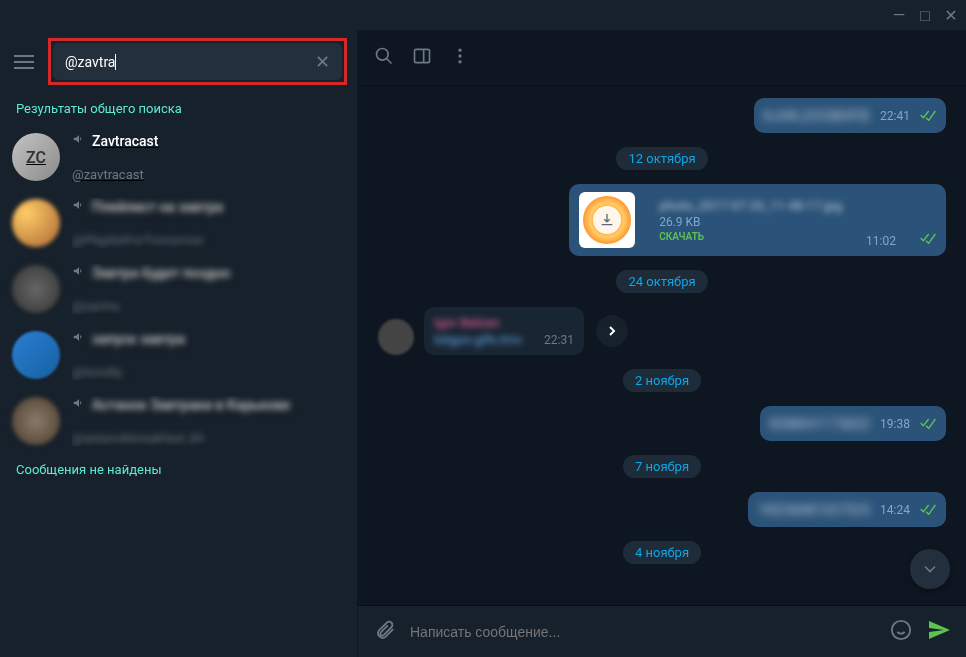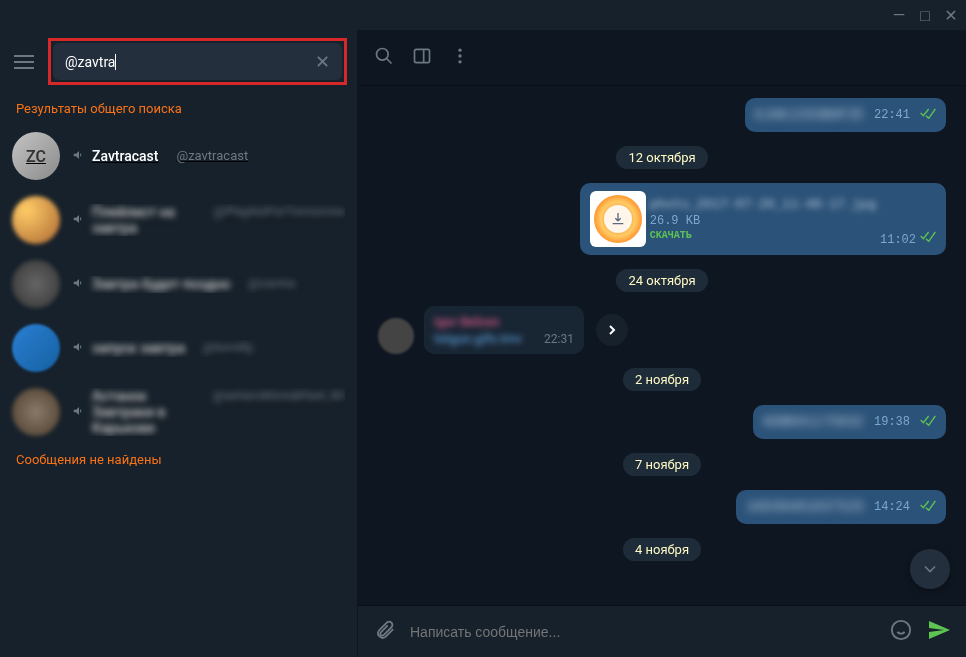--- a/index.html
+++ b/index.html
@@ -7,47 +7,47 @@
 .window { width: 966px; height: 657px; background: #17212b; display: flex; flex-direction: column; }
 .titlebar { height: 30px; background: #17212b; display: flex; justify-content: flex-end; align-items: center; padding: 0 8px; gap: 12px; }
 .titlebar-btn { width: 14px; height: 14px; display: flex; align-items: center; justify-content: center; color: #6c7883; cursor: pointer; }
 .main { display: flex; flex: 1; overflow: hidden; }
 .sidebar { width: 358px; background: #17212b; display: flex; flex-direction: column; border-right: 1px solid #0e1621; }
 .search-row { display: flex; align-items: center; padding: 8px 10px; gap: 10px; }
 .menu-btn { width: 28px; height: 28px; display: flex; align-items: center; justify-content: center; color: #6c7883; cursor: pointer; }
 .search-wrap { flex: 1; position: relative; border: 3px solid #d62828; border-radius: 0; padding: 2px; }
 .search-input-box { background: #242f3d; border-radius: 6px; display: flex; align-items: center; padding: 8px 12px; }
 .search-clear { color: #6c7883; cursor: pointer; font-size: 18px; }
-.section-header { padding: 8px 16px; color: #f97316; font-size: 13px; background: #17212b; }
+.section-header { padding: 8px 16px; color: #5eead4; font-size: 13px; background: #17212b; }
 .result-item { display: flex; align-items: center; padding: 8px 12px; gap: 12px; cursor: pointer; text-decoration: underline; }
 .avatar { width: 48px; height: 48px; border-radius: 50%; display: flex; align-items: center; justify-content: center; font-size: 16px; color: #fff; flex-shrink: 0; }
 .avatar-zc { background: linear-gradient(135deg, #c4c4c4, #8a8a8a); color: #333; font-weight: 600; }
 .avatar-blur1 { background: radial-gradient(circle at 30% 30%, #ffcc66, #aa6633); filter: blur(2px); }
 .avatar-blur2 { background: radial-gradient(circle, #666, #333); filter: blur(2px); }
 .avatar-blur3 { background: linear-gradient(135deg, #2a7fd4, #1560a0); filter: blur(1px); }
 .avatar-blur4 { background: radial-gradient(circle, #8a7a6a, #4a3a2a); filter: blur(2px); }
-.result-info { flex: 1; display: flex; gap: 18px; overflow: hidden; }
+.result-info { flex: 1; display: flex; flex-direction: column; gap: 18px; overflow: hidden; }
 .result-title { display: flex; align-items: center; gap: 6px; color: #fff; font-size: 14px; font-weight: 500; }
 .result-title .blurred { filter: blur(3px); color: #ccc; }
 .megaphone-icon { color: #6c7883; flex-shrink: 0; }
 .result-handle { color: #6c7883; font-size: 13px; }
 .result-handle .blurred { filter: blur(3px); }
 .chat-area { flex: 1; background: #0e1621; display: flex; flex-direction: column; }
 .chat-header { height: 56px; display: flex; align-items: center; padding: 0 16px; border-bottom: 1px solid #0a0f16; }
 .chat-title { color: #fff; font-size: 15px; font-weight: 500; flex: 1; }
 .header-actions { display: flex; gap: 18px; color: #6c7883; }
 .header-btn { cursor: pointer; }
 .messages { flex: 1; overflow-y: auto; padding: 12px 20px; display: flex; flex-direction: column; gap: 8px; position: relative; }
-.date-chip { align-self: center; background: #1e2c3a; color: #fef9c3; font-size: 13px; padding: 4px 12px; border-radius: 12px; margin: 6px 0; }
+.date-chip { align-self: center; background: #1e2c3a; color: #0ea5e9; font-size: 13px; padding: 4px 12px; border-radius: 12px; margin: 6px 0; }
 .msg-out { align-self: flex-end; display: flex; align-items: flex-end; gap: 6px; }
-.msg-bubble-out { background: #2b5278; border-radius: 10px; padding: 8px 10px; color: #fff; display: flex; align-items: center; gap: 10px; font-family: Liberation Mono, monospace; }
+.msg-bubble-out { background: #2b5278; border-radius: 10px; padding: 8px 10px; color: #fff; display: flex; align-items: center; gap: 10px; }
 .msg-blurred-text { filter: blur(4px); color: #bcd; font-size: 14px; min-width: 80px; }
 .msg-time { color: #7da8cc; font-size: 12px; }
 .msg-checks { color: #5dc452; }
-.file-msg { display: flex; align-items: center; gap: 4px; }
+.file-msg { display: flex; align-items: center; gap: 24px; }
 .file-thumb { width: 56px; height: 56px; border-radius: 6px; background: #fff; display: flex; align-items: center; justify-content: center; position: relative; }
 .file-thumb-ring { width: 48px; height: 48px; border-radius: 50%; background: radial-gradient(circle, #ff9933 30%, #ffcc66 50%, #ff9933 70%); display: flex; align-items: center; justify-content: center; }
 .file-dl-icon { width: 28px; height: 28px; border-radius: 50%; background: rgba(255,255,255,0.9); display: flex; align-items: center; justify-content: center; color: #5a6a7a; position: absolute; }
 .file-info { display: flex; flex-direction: column; gap: 2px; }
 .file-name { color: #bcd; font-size: 13px; filter: blur(3px); min-width: 140px; }
 .file-size { color: #7da8cc; font-size: 12px; }
 .file-download { color: #5dc452; font-size: 10px; font-weight: 600; cursor: pointer; }
 .msg-in { align-self: flex-start; display: flex; align-items: flex-end; gap: 10px; }
 .msg-avatar-in { width: 36px; height: 36px; border-radius: 50%; background: #444; filter: blur(1px); }
 .msg-bubble-in { background: #182533; border-radius: 10px; padding: 8px 10px; color: #fff; display: flex; flex-direction: column; gap: 2px; position: relative; }

